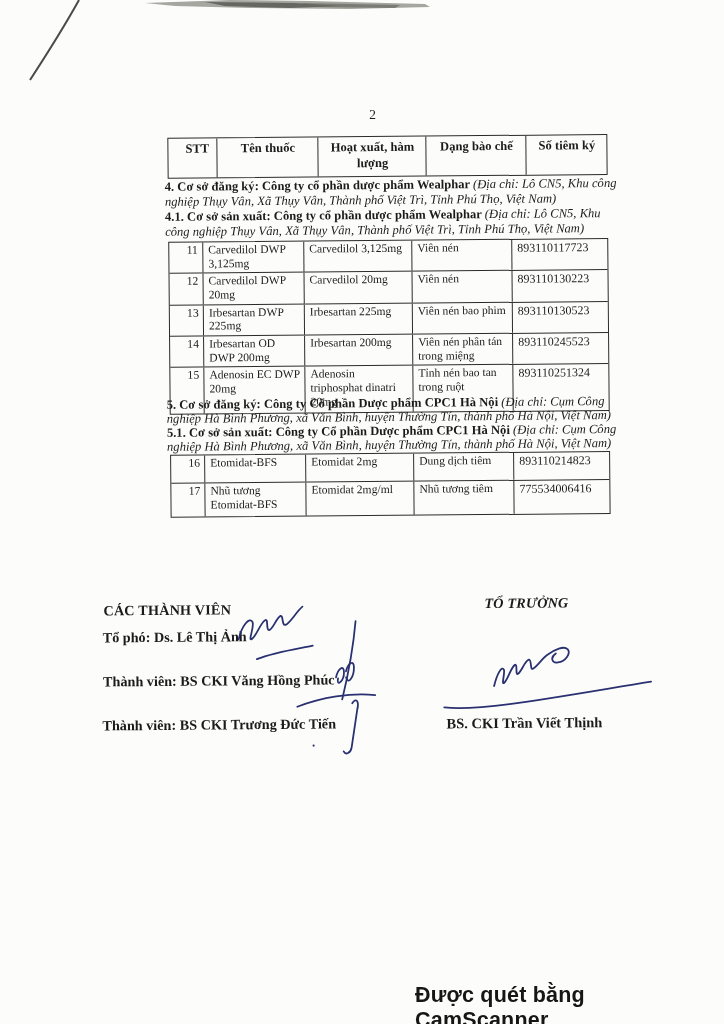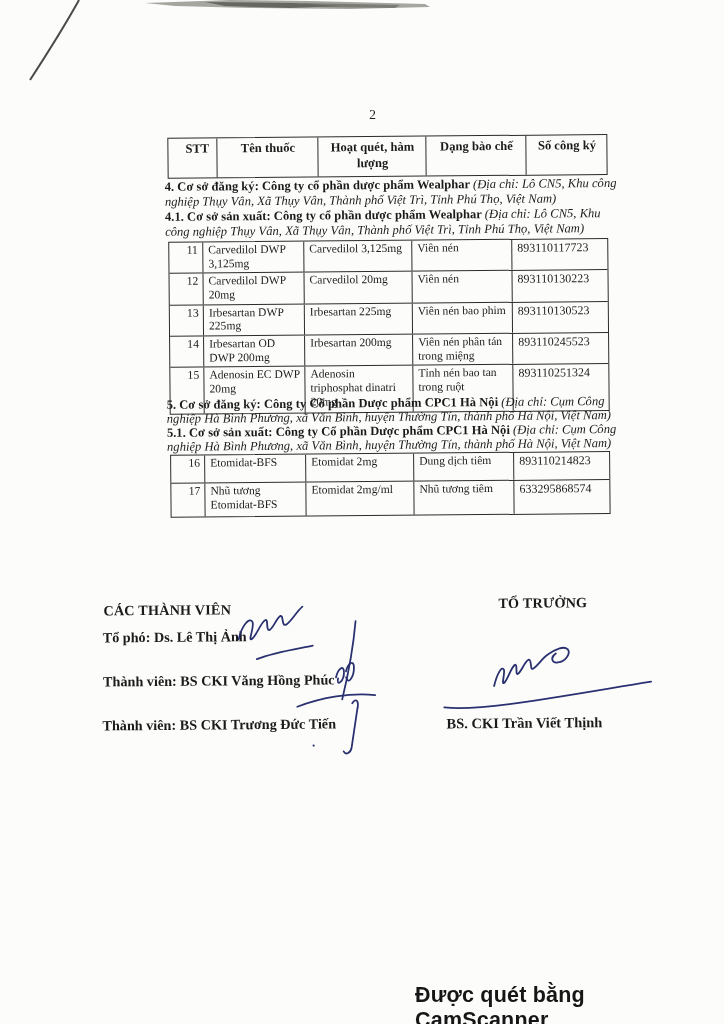--- a/index.html
+++ b/index.html
@@ -62,23 +62,23 @@
   </svg>
 
   <div class="doc">
 
     <div class="pagenum">2</div>
 
     <div class="tbl hdr" style="top:136px;">
       <div class="trow" style="min-height:39px;">
         <div class="c c-stt">STT</div>
         <div class="c c-name">Tên thuốc</div>
-        <div class="c c-sub">Hoạt quét, hàm lượng</div>
+        <div class="c c-sub">Hoạt xuất, hàm lượng</div>
         <div class="c c-form">Dạng bào chế</div>
-        <div class="c c-reg">Số công ký</div>
+        <div class="c c-reg">Số tiêm ký</div>
       </div>
     </div>
 
     <div class="sect" style="top:178px;">
       <div><span class="b">4. Cơ sở đăng ký: Công ty cổ phần dược phẩm Wealphar </span><span class="i">(Địa chỉ: Lô CN5, Khu công</span></div>
       <div><span class="i">nghiệp Thụy Vân, Xã Thụy Vân, Thành phố Việt Trì, Tỉnh Phú Thọ, Việt Nam)</span></div>
     </div>
     <div class="sect" style="top:208px;">
       <div><span class="b">4.1. Cơ sở sản xuất: Công ty cổ phần dược phẩm Wealphar </span><span class="i">(Địa chỉ: Lô CN5, Khu</span></div>
       <div><span class="i">công nghiệp Thụy Vân, Xã Thụy Vân, Thành phố Việt Trì, Tỉnh Phú Thọ, Việt Nam)</span></div>
@@ -137,26 +137,26 @@
         <div class="c c-name">Etomidat-BFS</div>
         <div class="c c-sub">Etomidat 2mg</div>
         <div class="c c-form">Dung dịch tiêm</div>
         <div class="c c-reg">893110214823</div>
       </div>
       <div class="trow r-h33">
         <div class="c c-stt">17</div>
         <div class="c c-name">Nhũ tương Etomidat-BFS</div>
         <div class="c c-sub">Etomidat 2mg/ml</div>
         <div class="c c-form">Nhũ tương tiêm</div>
-        <div class="c c-reg">633295868574</div>
+        <div class="c c-reg">775534006416</div>
       </div>
     </div>
 
     <div class="sig-title" style="left:101px; top:600px;">CÁC THÀNH VIÊN</div>
-    <div class="sig-title" style="left:496px; top:596px;">TỔ TRƯỞNG</div>
+    <div class="sig-title" style="left:482px; top:596px;font-style:italic;">TỔ TRƯỞNG</div>
 
     <div class="sig-label" style="left:100px; top:627px;">Tổ phó: Ds. Lê Thị Ảnh</div>
     <div class="sig-label" style="left:100px; top:671px;">Thành viên: BS CKI Văng Hồng Phúc</div>
     <div class="sig-label" style="left:99px; top:715px;">Thành viên: BS CKI Trương Đức Tiến</div>
     <div class="sig-label" style="left:443px; top:716px; font-size:14.5px;">BS. CKI Trần Viết Thịnh</div>
 
     <svg class="ink" width="724" height="200" viewBox="0 0 724 200" fill="none" stroke="#2a3170" stroke-width="1.8" stroke-linecap="round">
 
       <g>
         <path d="M236,58 C239,45 247,35 250,41 C252,46 245,60 249,58 C254,55 258,41 263,39 C266,38 263,50 267,49 C271,47 274,37 278,35 C281,34 279,45 283,44 C288,42 293,32 300,26"></path>

